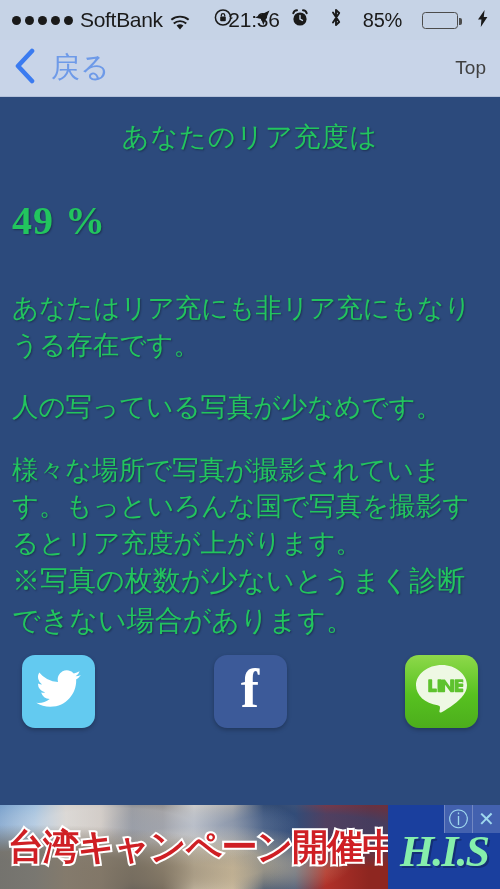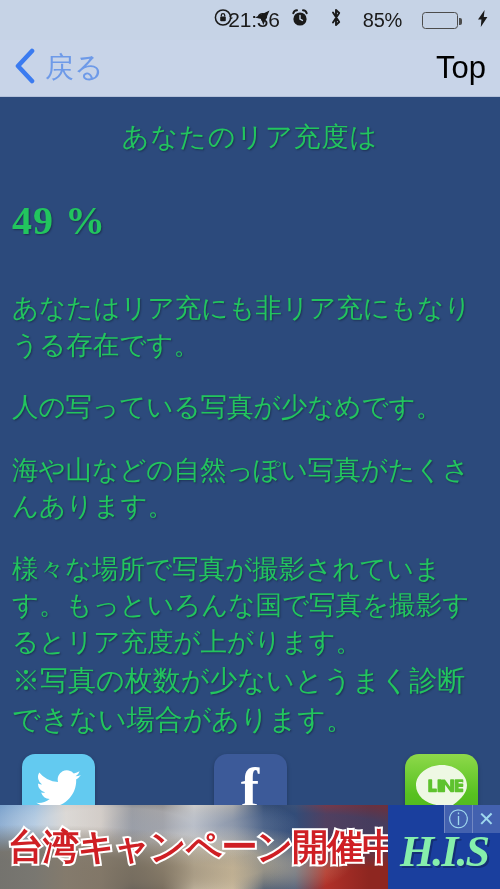--- a/index.html
+++ b/index.html
@@ -41,24 +41,24 @@
     width: 3px; height: 7px; background: #4c4c4c; border-radius: 0 2px 2px 0;
   }
   .batt-fill { height: 100%; width: 85%; background: #62d762; border-radius: 1.5px; }
 
   
   .navbar {
     height: 57px; background: #c8d4e8;
     display: flex; align-items: center; justify-content: space-between;
     padding: 0 14px; border-bottom: 1px solid #b3c1da;
   }
-  .nav-back { display: flex; gap: 9px; cursor: pointer; }
+  .nav-back { display: flex; gap: 15px; cursor: pointer; }
   .chev { display: block; }
   .nav-back-label { color: #6e9ae8; font-size: 29px; font-family: "DejaVu Sans", sans-serif; }
-  .nav-top { color: #000000; font-size: 31px; letter-spacing: 0px; cursor: pointer; }
+  .nav-top { color: #404040; font-size: 19px; letter-spacing: 0px; cursor: pointer; }
 
   
   .content {
     padding: 0 12px;
     color: #22c55e;
     font-family: "Liberation Serif", "DejaVu Serif", serif;
     text-shadow: 1px 1px 2px rgba(0,0,0,0.35);
   }
   .result-title {
     text-align: center; font-size: 27px; padding-top: 22px; letter-spacing: 1px;
@@ -149,20 +149,37 @@
     color: #9fd8ee; font-size: 20px; cursor: pointer;
     border-left: 1px solid rgba(255,255,255,0.25);
   }
 </style>
 </head>
 <body>
 
 <div class="phone">
 
   <div class="statusbar">
+    <div class="sb-left">
+      <span class="dots">
+        <i class="dot"></i>
+          <i class="dot"></i>
+          <i class="dot"></i>
+          <i class="dot"></i>
+          <i class="dot"></i>
+      </span>
+      <span class="carrier">SoftBank</span>
+      <span class="wifi">
+        <svg width="20" height="16" viewBox="0 0 20 16">
+          <path d="M10 14.6 6.6 10.6a5.3 5.3 0 0 1 6.8 0Z" fill="#1a1a1a"></path>
+          <path d="M10 7.1a8.7 8.7 0 0 0-5.6 2.1L3.1 7.7A10.8 10.8 0 0 1 10 5.2a10.8 10.8 0 0 1 6.9 2.5l-1.3 1.5A8.7 8.7 0 0 0 10 7.1Z" fill="#1a1a1a"></path>
+          <path d="M10 2.6a13 13 0 0 0-8 2.8L.7 3.9A15 15 0 0 1 10 .7a15 15 0 0 1 9.3 3.2L18 5.4a13 13 0 0 0-8-2.8Z" fill="#1a1a1a"></path>
+        </svg>
+      </span>
+    </div>
 
     <div class="sb-center">21:36</div>
 
     <div class="sb-right">
       <span>
         <svg width="19" height="19" viewBox="0 0 19 19">
           <circle cx="9" cy="9.5" r="7.6" fill="none" stroke="#1a1a1a" stroke-width="1.5"></circle>
           <rect x="6.2" y="8.6" width="5.6" height="4.6" rx="1" fill="#1a1a1a"></rect>
           <path d="M7.3 8.6V7.3a1.7 1.7 0 0 1 3.4 0v1.3" fill="none" stroke="#1a1a1a" stroke-width="1.3"></path>
           <path d="M16.6 9.5h2.2l-1.1 2Z" fill="#1a1a1a"></path>
@@ -206,21 +223,20 @@
     </div>
     <div class="nav-top">Top</div>
   </div>
 
   <div class="content">
     <div class="result-title">あなたのリア充度は</div>
     <div class="result-pct">49 %</div>
 
     <div class="para p1">あなたはリア充にも非リア充にもなりうる存在です。</div>
     <div class="para p2">人の写っている写真が少なめです。</div>
-    <div class="para">海や山などの自然っぽい写真がたくさんあります。</div>
     <div class="para">様々な場所で写真が撮影されています。もっといろんな国で写真を撮影するとリア充度が上がります。</div>
 
     <div class="note">※写真の枚数が少ないとうまく診断できない場合があります。</div>
   </div>
 
   <div class="social">
     <div class="sbtn tw">
       <span>
         <svg width="46" height="38" viewBox="0 0 48 40">
           <path fill="#fff" d="M47 5.2a19 19 0 0 1-5.5 1.5 9.6 9.6 0 0 0 4.2-5.3 19.2 19.2 0 0 1-6.1 2.3A9.6 9.6 0 0 0 23 12.5a27.2 27.2 0 0 1-19.8-10 9.6 9.6 0 0 0 3 12.8 9.5 9.5 0 0 1-4.4-1.2v.1a9.6 9.6 0 0 0 7.7 9.4 9.7 9.7 0 0 1-4.3.2 9.6 9.6 0 0 0 9 6.7A19.3 19.3 0 0 1 0 34.5a27.2 27.2 0 0 0 14.7 4.3c17.7 0 27.4-14.7 27.4-27.4l-.1-1.3A19.4 19.4 0 0 0 47 5.2Z"></path>

